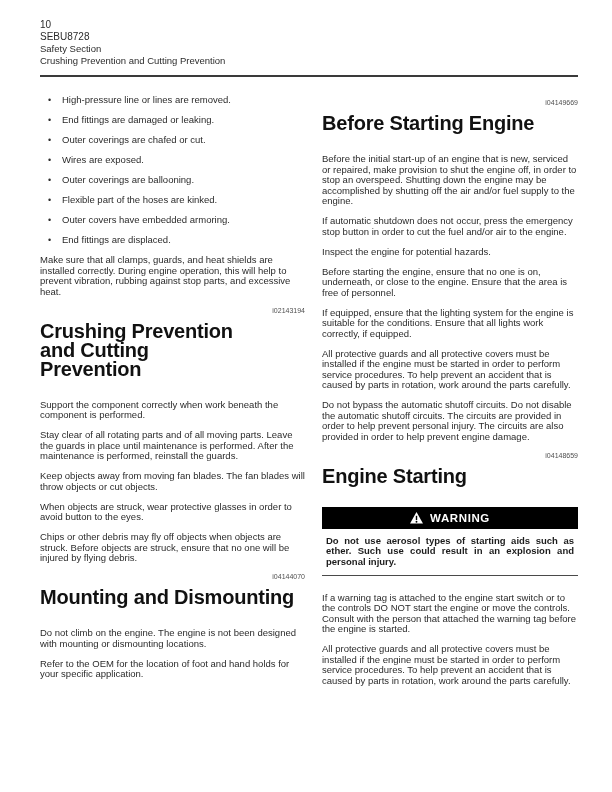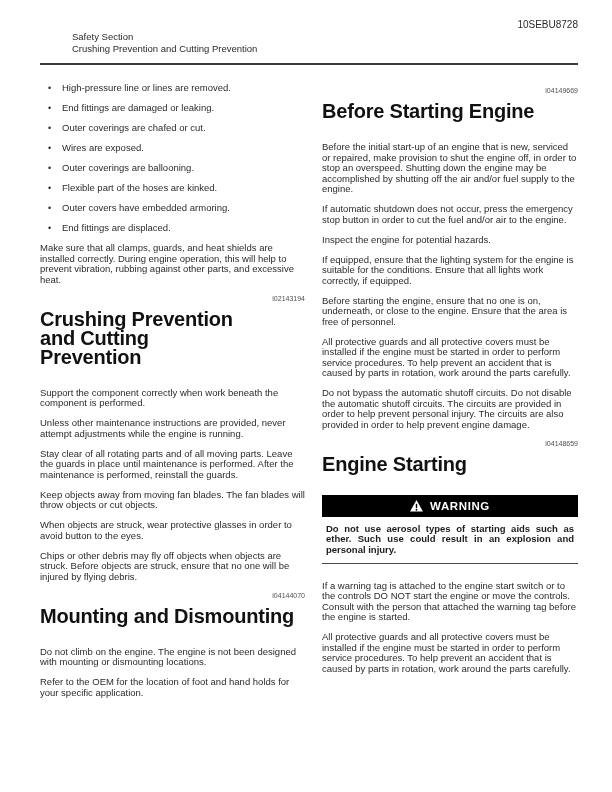--- a/index.html
+++ b/index.html
@@ -10,30 +10,30 @@
     height: 792px;
     background: #ffffff;
     font-family: "Liberation Sans", sans-serif;
     color: #222222;
     padding: 19px 34px 0 40px;
     overflow: hidden;
   }
   
   .hdr-row1 {
     display: flex;
-    justify-content: flex-end;
+    justify-content: center;
     font-size: 10px;
     line-height: 12px;
     color: #2b2b2b;
+    flex-direction: column;
   }
   .hdr-line {
     font-size: 9.5px;
     line-height: 12px;
     color: #2b2b2b;
-    margin-left: 32px;
   }
   .hdr-rule {
     border: 0;
     border-top: 2.5px solid #3a3a3a;
     margin: 8px 0 0 0;
   }
   
   .columns { display: flex; gap: 17px; margin-top: 18px; }
   .col-left  { width: 265px; }
   .col-right { width: 256px; }
@@ -128,49 +128,48 @@
         <li><span class="dot">•</span><span>High-pressure line or lines are removed.</span></li>
         <li><span class="dot">•</span><span>End fittings are damaged or leaking.</span></li>
         <li><span class="dot">•</span><span>Outer coverings are chafed or cut.</span></li>
         <li><span class="dot">•</span><span>Wires are exposed.</span></li>
         <li><span class="dot">•</span><span>Outer coverings are ballooning.</span></li>
         <li><span class="dot">•</span><span>Flexible part of the hoses are kinked.</span></li>
         <li><span class="dot">•</span><span>Outer covers have embedded armoring.</span></li>
         <li><span class="dot">•</span><span>End fittings are displaced.</span></li>
       </ul>
 
-      <p class="body">Make sure that all clamps, guards, and heat shields are installed correctly. During engine operation, this will help to prevent vibration, rubbing against other parts, and excessive heat.</p>
+      <p class="body">Make sure that all clamps, guards, and heat shields are installed correctly. During engine operation, this will help to prevent vibration, rubbing against stop parts, and excessive heat.</p>
 
       <div class="code">i02143194</div>
       <h2 class="section narrow">Crushing Prevention and Cutting Prevention</h2>
 
       <p class="body">Support the component correctly when work beneath the component is performed.</p>
-      <p class="body">Unless other maintenance instructions are provided, never attempt adjustments while the engine is running.</p>
       <p class="body">Stay clear of all rotating parts and of all moving parts. Leave the guards in place until maintenance is performed. After the maintenance is performed, reinstall the guards.</p>
       <p class="body">Keep objects away from moving fan blades. The fan blades will throw objects or cut objects.</p>
       <p class="body">When objects are struck, wear protective glasses in order to avoid button to the eyes.</p>
       <p class="body">Chips or other debris may fly off objects when objects are struck. Before objects are struck, ensure that no one will be injured by flying debris.</p>
 
       <div class="code">i04144070</div>
       <h2 class="section">Mounting and Dismounting</h2>
 
       <p class="body">Do not climb on the engine. The engine is not been designed with mounting or dismounting locations.</p>
       <p class="body">Refer to the OEM for the location of foot and hand holds for your specific application.</p>
     </div>
 
     <div class="col-right">
 
       <div class="code">i04149669</div>
       <h2 class="section">Before Starting Engine</h2>
 
       <p class="body">Before the initial start-up of an engine that is new, serviced or repaired, make provision to shut the engine off, in order to stop an overspeed. Shutting down the engine may be accomplished by shutting off the air and/or fuel supply to the engine.</p>
       <p class="body">If automatic shutdown does not occur, press the emergency stop button in order to cut the fuel and/or air to the engine.</p>
       <p class="body">Inspect the engine for potential hazards.</p>
+      <p class="body">Before starting the engine, ensure that no one is on, underneath, or close to the engine. Ensure that the area is free of personnel.</p>
       <p class="body">If equipped, ensure that the lighting system for the engine is suitable for the conditions. Ensure that all lights work correctly, if equipped.</p>
-      <p class="body">Before starting the engine, ensure that no one is on, underneath, or close to the engine. Ensure that the area is free of personnel.</p>
       <p class="body">All protective guards and all protective covers must be installed if the engine must be started in order to perform service procedures. To help prevent an accident that is caused by parts in rotation, work around the parts carefully.</p>
       <p class="body">Do not bypass the automatic shutoff circuits. Do not disable the automatic shutoff circuits. The circuits are provided in order to help prevent personal injury. The circuits are also provided in order to help prevent engine damage.</p>
 
       <div class="code">i04148659</div>
       <h2 class="section">Engine Starting</h2>
 
       <div>
         <div class="warning-bar">
           <span>
             <svg width="13" height="12" viewBox="0 0 13 12">

